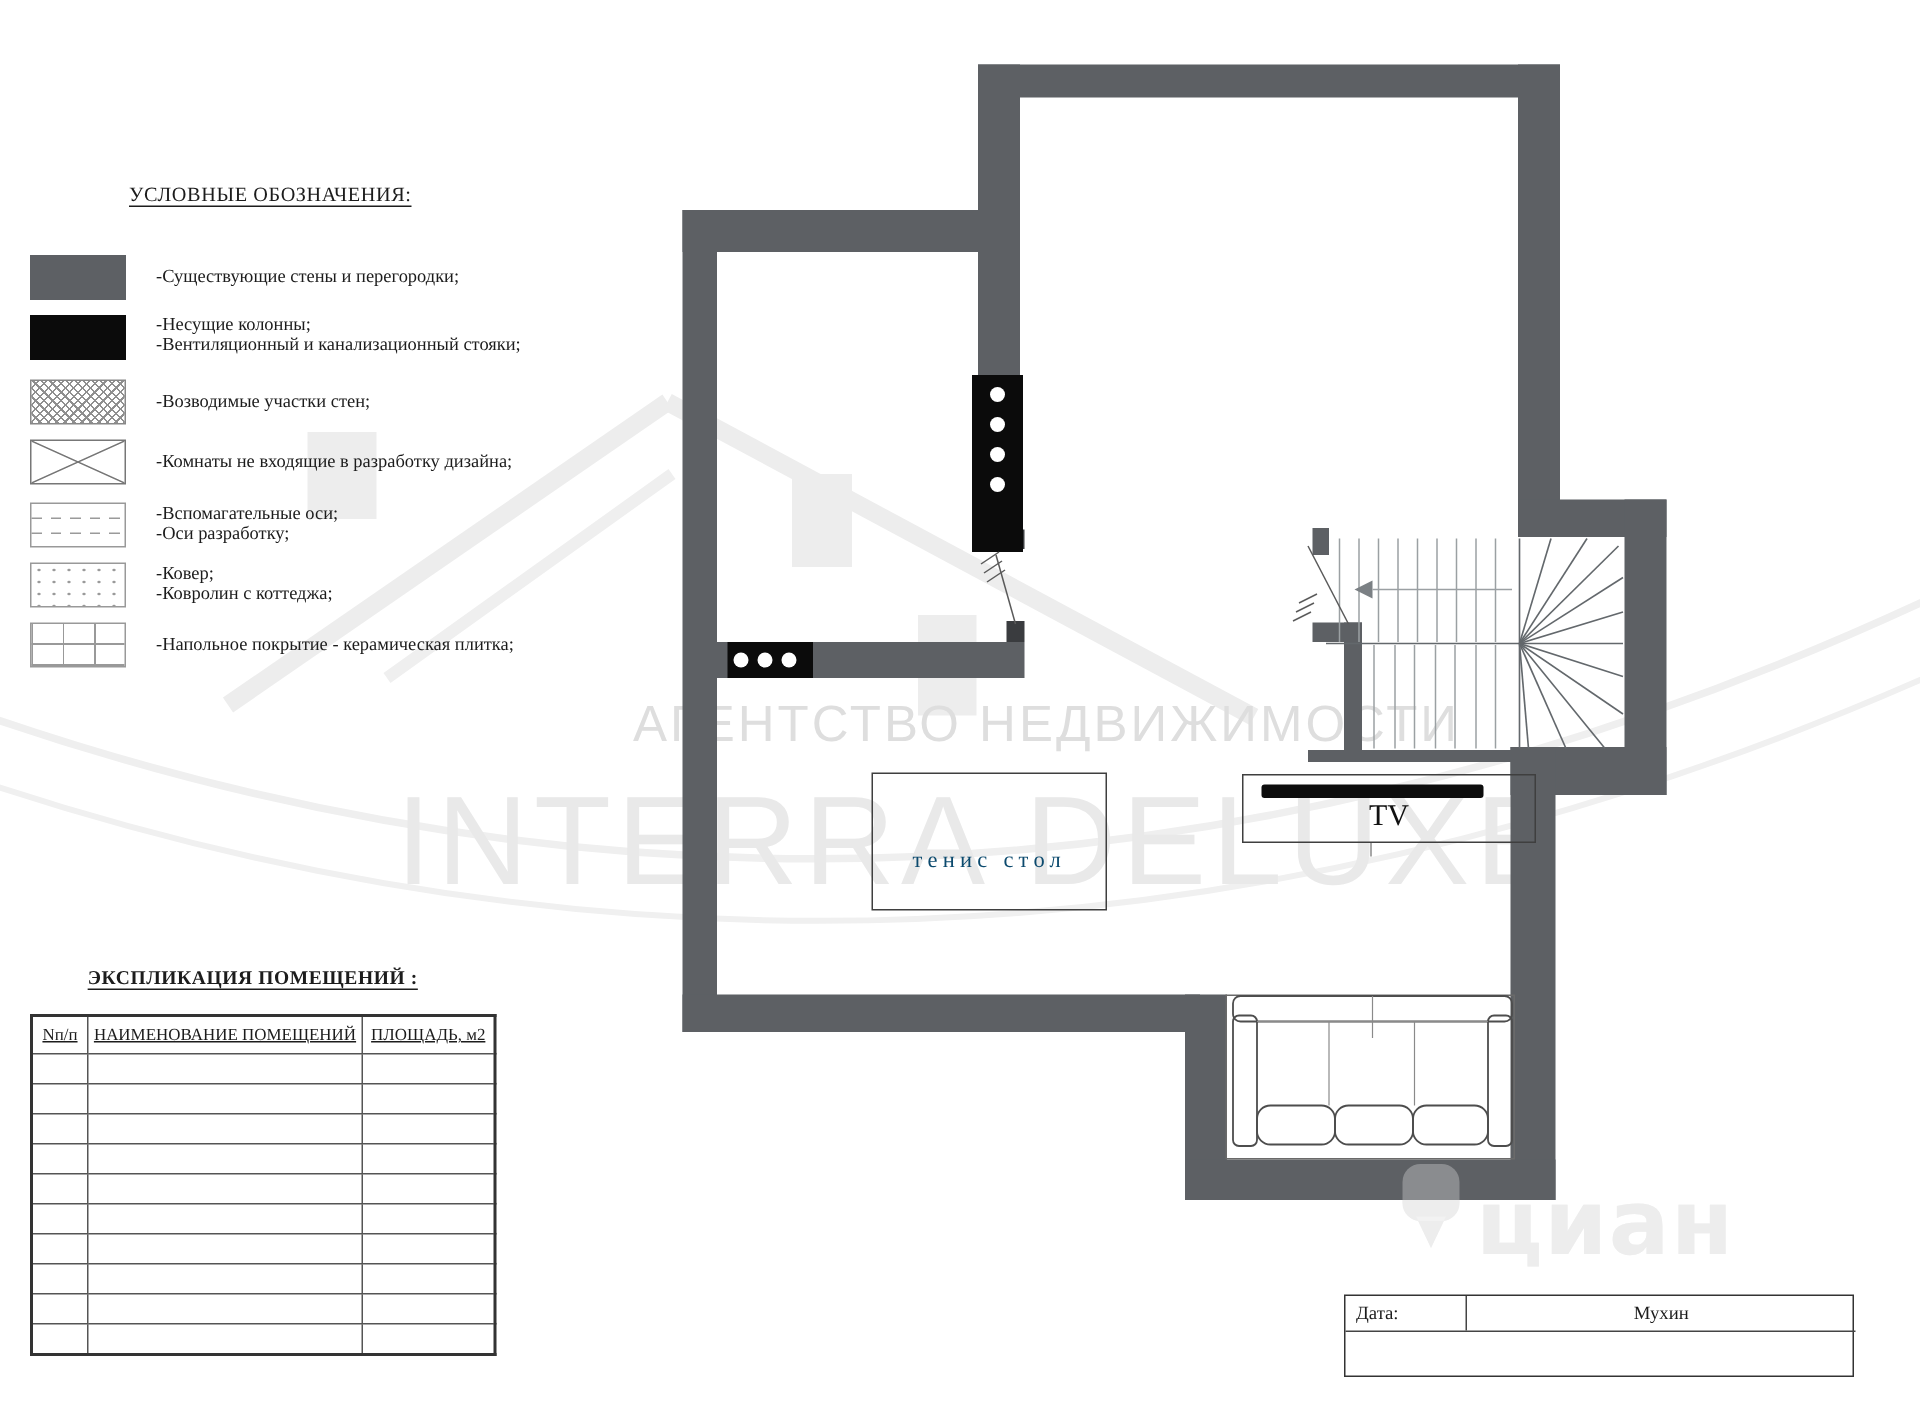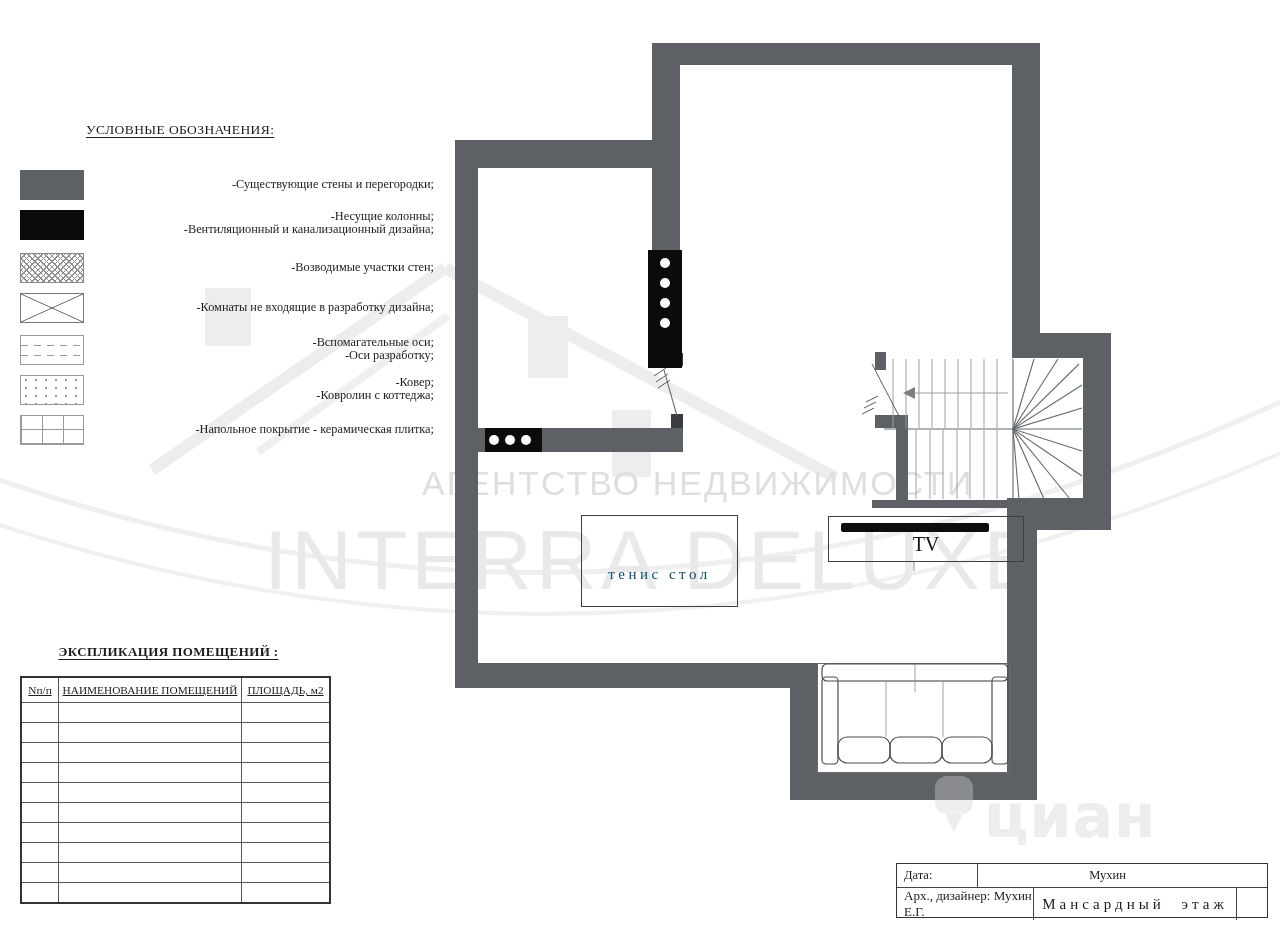--- a/index.html
+++ b/index.html
@@ -34,21 +34,21 @@
   
   .furn{position:absolute;border:1.5px solid #3f3f3f;z-index:4;background:transparent;box-sizing:border-box;}
   #tennis-box{left:581px;top:515px;width:157px;height:92px;display:flex;align-items:center;justify-content:center;padding-top:26px;box-sizing:border-box;}
   #tennis-box span{font-size:15px;letter-spacing:3.5px;color:#0c4a6e;}
   #tv-box{left:828px;top:516px;width:196px;height:46px;}
   #tv-bar{position:absolute;left:12px;top:6px;width:148px;height:9px;background:#0d0d0d;border-radius:2px;}
   #tv-label{position:absolute;left:0;top:16px;width:100%;text-align:center;font-size:20px;color:#111;}
   #legend-title{left:86px;top:122px;font-size:13.5px;letter-spacing:0.4px;text-decoration:underline;text-underline-offset:3px;}
   .sw{position:absolute;left:20px;width:64px;height:30px;box-sizing:border-box;z-index:7;}
   .sw-text{position:absolute;left:104px;width:330px;height:30px;display:flex;flex-direction:column;justify-content:center;z-index:7;}
-  .sw-text div{font-size:12.3px;line-height:13.5px;text-align:right;}
+  .sw-text div{font-size:12.3px;line-height:13.5px;}
   .s-existing{background:#5d6064;}
   .s-column{background:#0b0b0b;}
   .s-new{border:1px solid #888;
     background-image:
       repeating-linear-gradient(45deg,#8f8f8f 0 1px,transparent 1px 4px),
       repeating-linear-gradient(-45deg,#8f8f8f 0 1px,transparent 1px 4px);}
   .s-excluded{border:1px solid #777;
     background-image:
       linear-gradient(to top right,transparent calc(50% - .8px),#777 calc(50% - .2px),#777 calc(50% + .2px),transparent calc(50% + .8px)),
       linear-gradient(to bottom right,transparent calc(50% - .8px),#777 calc(50% - .2px),#777 calc(50% + .2px),transparent calc(50% + .8px));}
@@ -68,21 +68,21 @@
   
   #expl-title{left:20px;top:644px;width:297px;text-align:center;font-size:13px;letter-spacing:0.4px;z-index:7;font-weight:bold;}
   #expl-title span{text-decoration:underline;text-underline-offset:3px;}
   #expl-table{left:20px;top:676px;z-index:7;border-collapse:collapse;border:2px solid #333;background:transparent;text-decoration:underline;}
   #expl-table th,#expl-table td{border:1px solid #555;padding:0 3px;}
   #expl-table th{height:24px;font-size:11.3px;font-weight:normal;text-align:center;}
   #expl-table td{height:19px;}
   .cw0{width:30px;} .cw1{width:176px;} .cw2{width:81px;}
 
   
-  #titleblock{left:896px;top:863px;width:372px;height:55px;border:1.5px solid #333;box-sizing:border-box;z-index:7;display:grid;grid-template-rows:24px 28px;background:#fff0;}
+  #titleblock{left:896px;top:863px;width:340px;height:55px;border:1.5px solid #333;box-sizing:border-box;z-index:7;display:grid;grid-template-rows:24px 28px;background:#fff0;}
   .tb-row{display:grid;}
   #tb-row1{grid-template-columns:81px 259px 1fr;border-bottom:1px solid #444;}
   #tb-row2{grid-template-columns:137px 203px 1fr;}
   .tb-cell{display:flex;align-items:center;font-size:12.5px;box-sizing:border-box;}
   .tb-sep{border-right:1px solid #444;}
   #tb-date{padding-left:7px;}
   #tb-project{justify-content:center;font-size:12.8px;}
   #tb-sheet{justify-content:center;}
   #tb-arch{padding-left:7px;font-size:13px;}
   #tb-floor{justify-content:center;font-size:15px;letter-spacing:4px;word-spacing:9px;}
@@ -232,21 +232,21 @@
 <div id="legend-title" class="abs">УСЛОВНЫЕ ОБОЗНАЧЕНИЯ:</div>
 
 <div class="sw s-existing" style="top:170px;"></div>
 <div class="sw-text" style="top:170px;">
   <div>-Существующие стены и перегородки;</div>
 </div>
 
 <div class="sw s-column" style="top:210px;"></div>
 <div class="sw-text" style="top:208px;">
   <div>-Несущие колонны;</div>
-  <div>-Вентиляционный и канализационный дизайна;</div>
+  <div>-Вентиляционный и канализационный стояки;</div>
 </div>
 
 <div class="sw s-new" style="top:253px;"></div>
 <div class="sw-text" style="top:253px;">
   <div>-Возводимые участки стен;</div>
 </div>
 
 <div class="sw s-excluded" style="top:293px;"></div>
 <div class="sw-text" style="top:293px;">
   <div>-Комнаты не входящие в разработку дизайна;</div>
@@ -332,18 +332,13 @@
         <td class="cw2"></td>
       </tr>
     </tbody>
 </table>
 
 <div id="titleblock" class="abs">
   <div id="tb-row1" class="tb-row">
     <div id="tb-date" class="tb-cell tb-sep">Дата:</div>
     <div id="tb-sheet" class="tb-cell">Мухин</div>
   </div>
-  <div id="tb-row2" class="tb-row">
-    <div id="tb-arch" class="tb-cell tb-sep">Арх., дизайнер: Мухин Е.Г.</div>
-    <div id="tb-floor" class="tb-cell tb-sep">Мансардный этаж</div>
-    <div class="tb-cell"></div>
-  </div>
 </div>
 
 </body></html>

